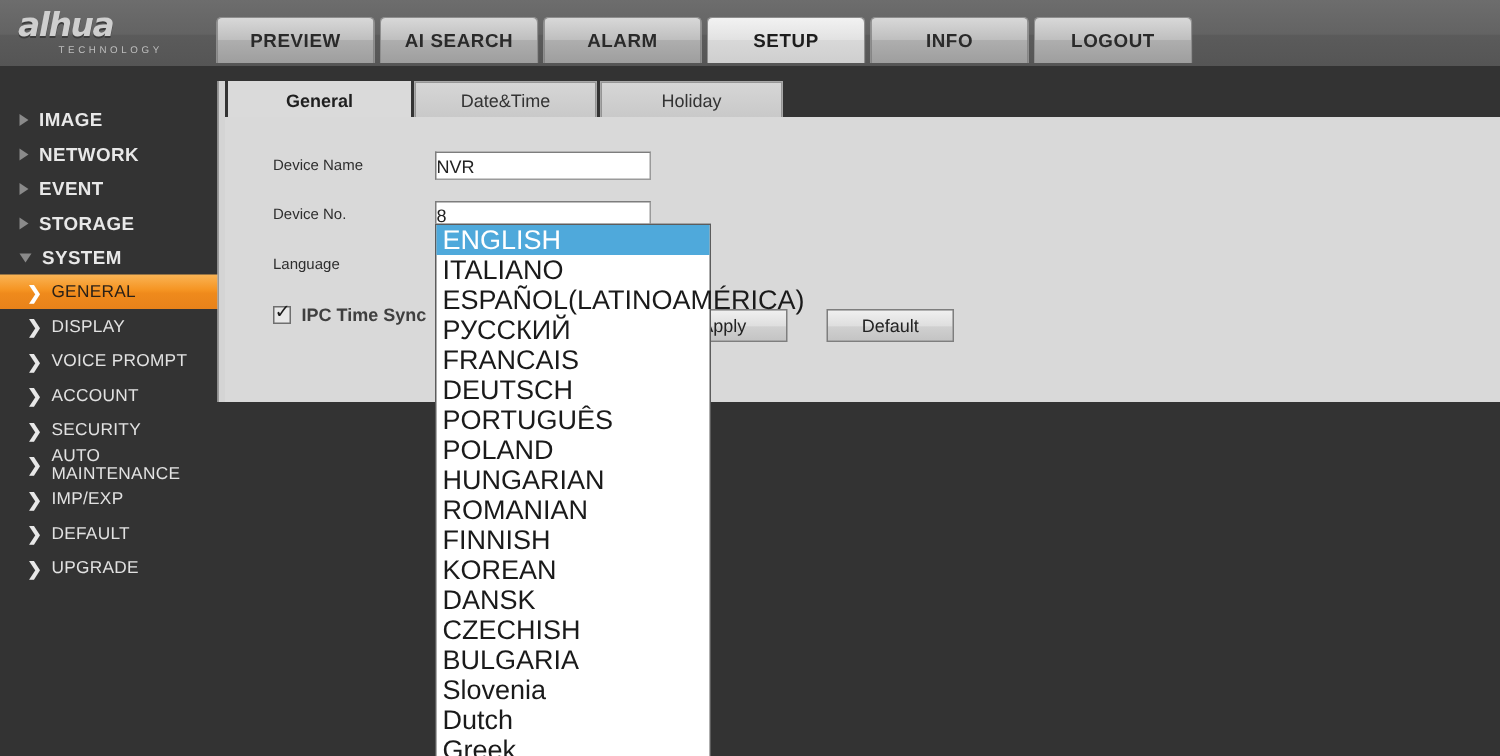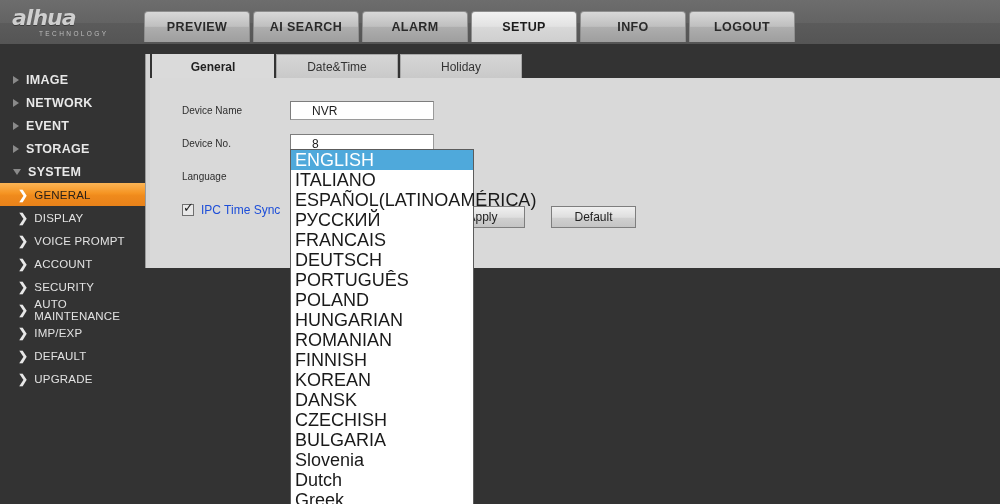--- a/index.html
+++ b/index.html
@@ -101,38 +101,38 @@
     position: absolute; left: 150px; top: 78px; width: 850px; height: 190px;
     background: #d9d9d9;
   }
 
   .form { position: absolute; left: 32px; top: 20px; }
   .row { display: flex; align-items: center; height: 25px; margin-bottom: 8px; }
   .lbl { width: 108px; font-size: 10px; color: #2e2e2e; }
   .txt {
     width: 144px; height: 19px; background: #ffffff;
     border: 1px solid #9a9a9a; border-top-color: #7d7d7d; border-left-color: #7d7d7d;
-    font-size: 12px; color: #222222; padding: 0 21px; line-height: 17px;
+    font-size: 12px; color: #222222; padding: 0 0; line-height: 17px;
     font-family: "Liberation Sans", sans-serif;
   }
   .sel-closed {
     width: 144px; height: 19px; background: #ffffff;
     border: 1px solid #9a9a9a; position: relative;
   }
   .chk-row { display: flex; align-items: center; height: 25px; }
   .chkbox {
     width: 12px; height: 12px; background: #e8e8e8;
     border: 1px solid #6f6f6f; margin-right: 7px;
     position: relative;
   }
   .chkbox::after {
     content: "✓"; position: absolute; left: 0px; top: -4px;
     font-size: 13px; color: #1a1a1a; line-height: 14px;
   }
-  .chk-lbl { font-size: 12px; color: #1d4ed8; }
+  .chk-lbl { font-size: 12px; color: #404040; font-weight: bold; }
 
   .btnrow { position: absolute; left: 290px; top: 128px; display: flex; gap: 26px; }
   .btn {
     width: 85px; height: 22px; line-height: 20px; text-align: center;
     font-size: 12px; color: #222222;
     background: linear-gradient(to bottom, #f0f0f0 0%, #dedede 52%, #d0d0d0 54%, #c4c4c4 100%);
     border: 1px solid #7e7e7e; cursor: pointer;
   }
 
   

